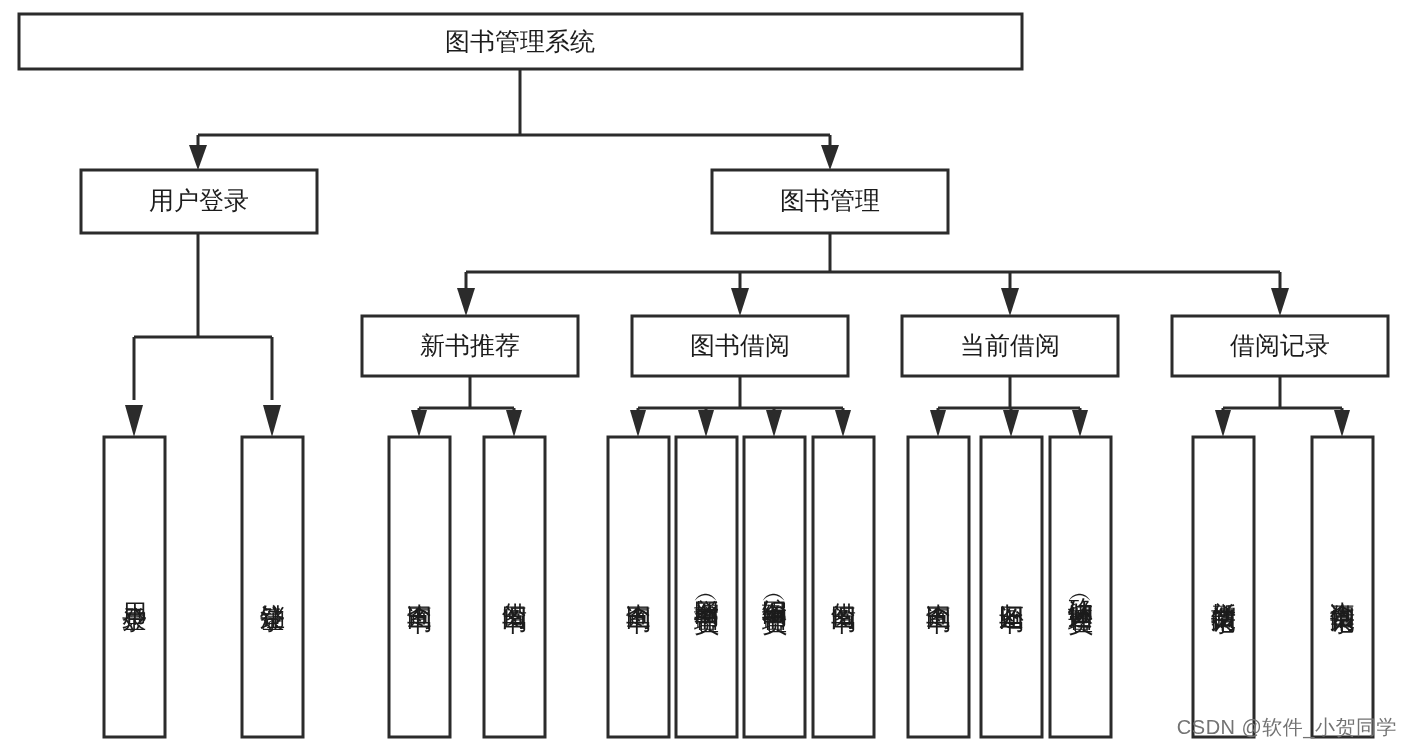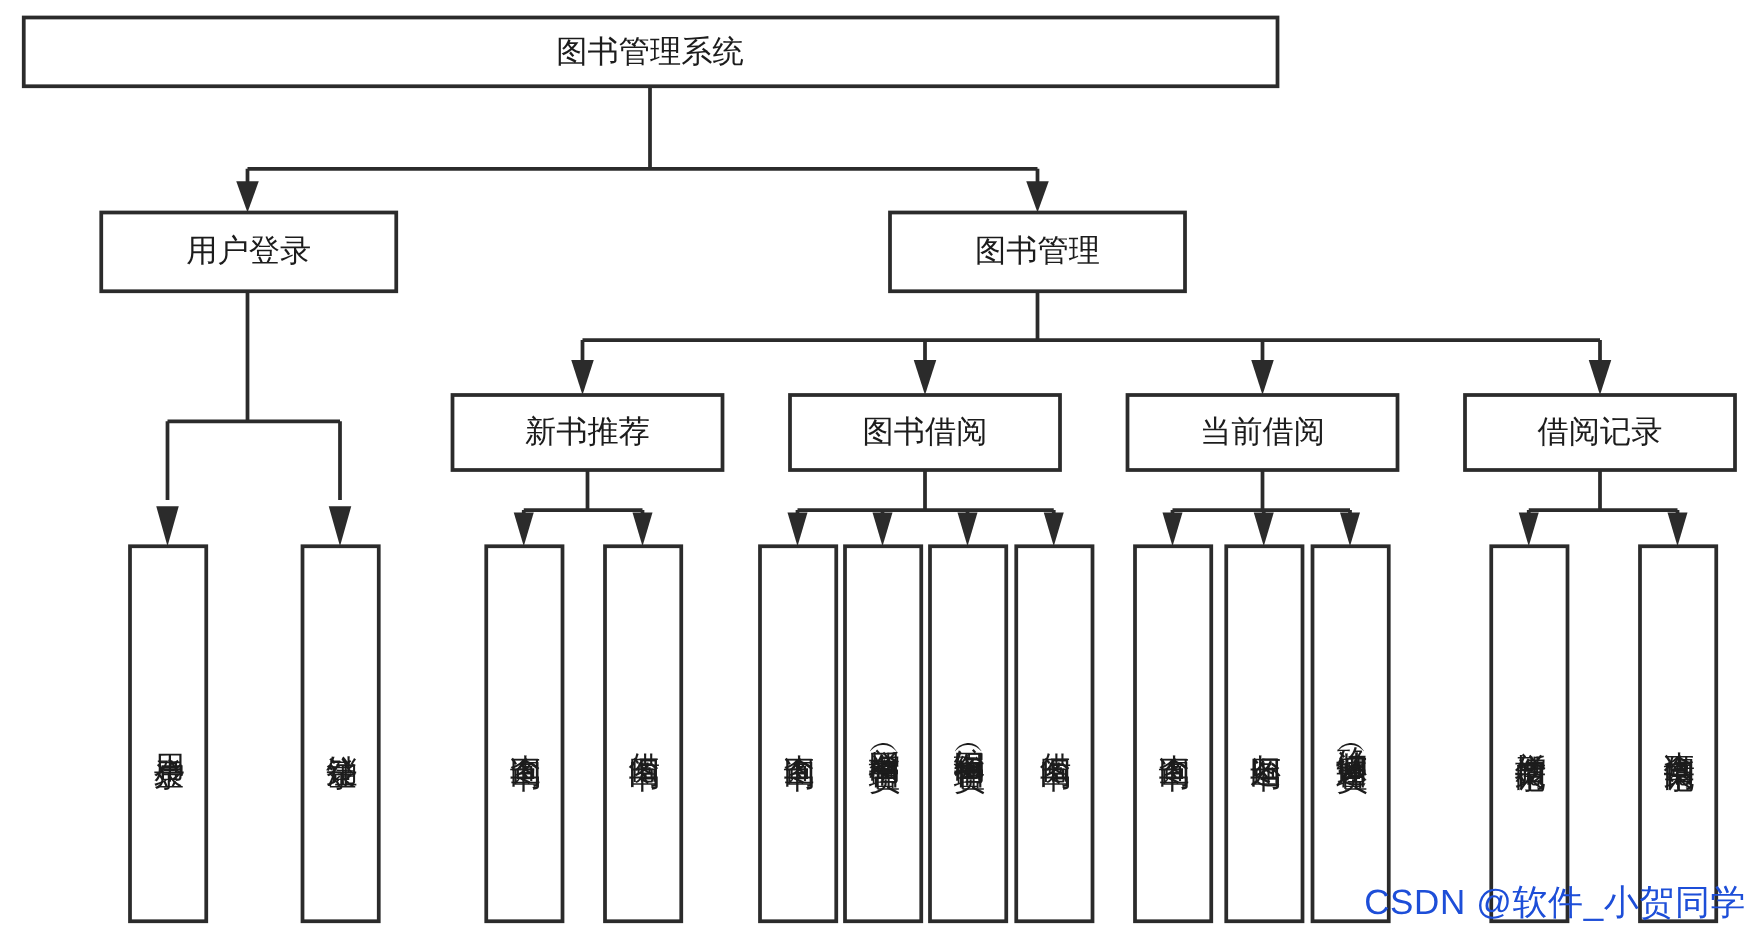--- a/index.html
+++ b/index.html
@@ -62,22 +62,22 @@
     align-items: center;
     justify-content: center;
     white-space: nowrap;
     pointer-events: none;
   }
   .watermark {
     position: absolute;
     right: 8px;
     bottom: 6px;
     font-family: "Liberation Sans", "DejaVu Sans", sans-serif;
-    font-size: 28px;
-    color: #1d4ed8;
+    font-size: 20px;
+    color: #737373;
     letter-spacing: 0.5px;
     white-space: nowrap;
   }
 </style>
 </head>
 <body>
 
 <div id="diagram-root">
 
   <svg class="diagram-canvas" viewBox="0 0 1405 747" xmlns="http://www.w3.org/2000/svg">

